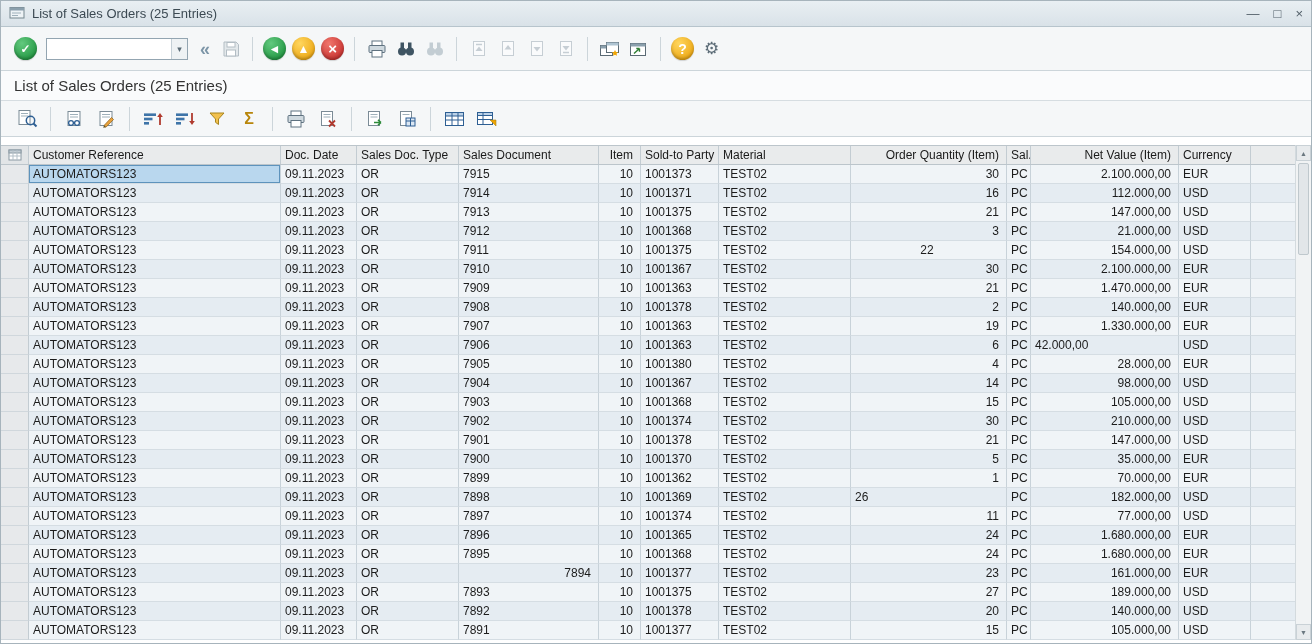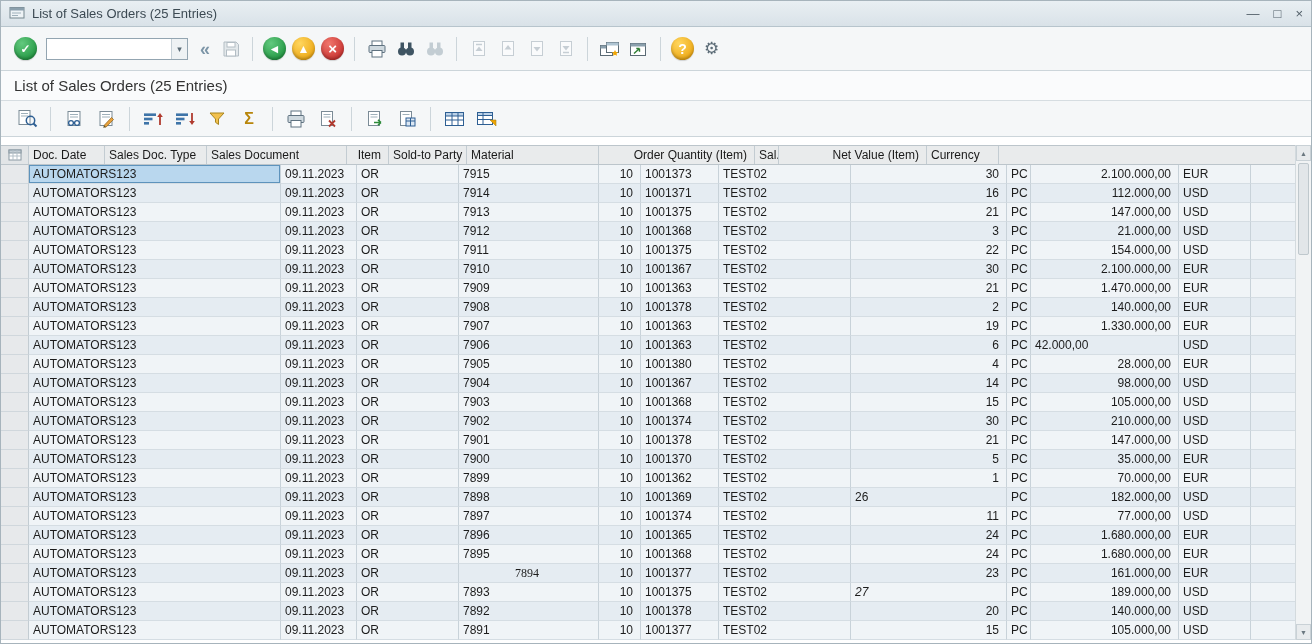--- a/index.html
+++ b/index.html
@@ -387,20 +387,21 @@
       <div class="hcell corner">
         <svg width="14" height="12" viewBox="0 0 14 12">
             <rect x="1" y="1" width="12" height="10" fill="#fff" stroke="#8a99a3"></rect>
             <rect x="1" y="1" width="12" height="3" fill="#c3cdd4" stroke="#8a99a3"></rect>
             <line x1="1" y1="7" x2="13" y2="7" stroke="#b3bfc7"></line>
             <line x1="5" y1="1" x2="5" y2="11" stroke="#b3bfc7"></line>
             <line x1="9" y1="1" x2="9" y2="11" stroke="#b3bfc7"></line>
           </svg>
       </div>
 
+    <div class="hcell" style="width: 252px; text-align: left;">Customer Reference</div>
         <div class="hcell" style="width: 76px; text-align: left;">Doc. Date</div>
         <div class="hcell" style="width: 102px; text-align: left;">Sales Doc. Type</div>
         <div class="hcell" style="width: 140px; text-align: left;">Sales Document</div>
         <div class="hcell" style="width: 42px; text-align: right;">Item</div>
         <div class="hcell" style="width: 78px; text-align: left;">Sold-to Party</div>
         <div class="hcell" style="width: 132px; text-align: left;">Material</div>
         <div class="hcell" style="width: 156px; text-align: right;">Order Quantity (Item)</div>
         <div class="hcell" style="width: 24px; text-align: left;">Sal..</div>
         <div class="hcell" style="width: 148px; text-align: right;">Net Value (Item)</div>
         <div class="hcell" style="width: 72px; text-align: left;">Currency</div>
@@ -470,21 +471,21 @@
         </div>
         <div class="grid-row row-even">
           <div class="sel-cell"></div>
           <div class="cell" style="width: 252px; text-align: left;">AUTOMATORS123</div>
           <div class="cell" style="width: 76px; text-align: left;">09.11.2023</div>
           <div class="cell" style="width: 102px; text-align: left;">OR</div>
           <div class="cell" style="width: 140px; text-align: left;">7911</div>
           <div class="cell" style="width: 42px; text-align: right;">10</div>
           <div class="cell" style="width: 78px; text-align: left;">1001375</div>
           <div class="cell" style="width: 132px; text-align: left;">TEST02</div>
-          <div class="cell" style="width: 156px; text-align: right;">22</div>
+          <div class="cell" style="width: 156px; text-align: center;">22</div>
           <div class="cell" style="width: 24px; text-align: left;">PC</div>
           <div class="cell" style="width: 148px; text-align: right;">154.000,00</div>
           <div class="cell" style="width: 72px; text-align: left;">USD</div>
           <div class="cell filler"></div>
         </div>
         <div class="grid-row row-odd">
           <div class="sel-cell"></div>
           <div class="cell" style="width: 252px; text-align: left;">AUTOMATORS123</div>
           <div class="cell" style="width: 76px; text-align: left;">09.11.2023</div>
           <div class="cell" style="width: 102px; text-align: left;">OR</div>
@@ -721,40 +722,40 @@
           <div class="cell" style="width: 24px; text-align: left;">PC</div>
           <div class="cell" style="width: 148px; text-align: right;">1.680.000,00</div>
           <div class="cell" style="width: 72px; text-align: left;">EUR</div>
           <div class="cell filler"></div>
         </div>
         <div class="grid-row row-odd">
           <div class="sel-cell"></div>
           <div class="cell" style="width: 252px; text-align: left;">AUTOMATORS123</div>
           <div class="cell" style="width: 76px; text-align: left;">09.11.2023</div>
           <div class="cell" style="width: 102px; text-align: left;">OR</div>
-          <div class="cell" style="width: 140px; text-align: center; font-family: Liberation Serif, serif;">7894</div>
+          <div class="cell" style="width: 140px; text-align: right;">7894</div>
           <div class="cell" style="width: 42px; text-align: right;">10</div>
           <div class="cell" style="width: 78px; text-align: left;">1001377</div>
           <div class="cell" style="width: 132px; text-align: left;">TEST02</div>
           <div class="cell" style="width: 156px; text-align: right;">23</div>
           <div class="cell" style="width: 24px; text-align: left;">PC</div>
           <div class="cell" style="width: 148px; text-align: right;">161.000,00</div>
           <div class="cell" style="width: 72px; text-align: left;">EUR</div>
           <div class="cell filler"></div>
         </div>
         <div class="grid-row row-even">
           <div class="sel-cell"></div>
           <div class="cell" style="width: 252px; text-align: left;">AUTOMATORS123</div>
           <div class="cell" style="width: 76px; text-align: left;">09.11.2023</div>
           <div class="cell" style="width: 102px; text-align: left;">OR</div>
           <div class="cell" style="width: 140px; text-align: left;">7893</div>
           <div class="cell" style="width: 42px; text-align: right;">10</div>
           <div class="cell" style="width: 78px; text-align: left;">1001375</div>
           <div class="cell" style="width: 132px; text-align: left;">TEST02</div>
-          <div class="cell" style="width: 156px;  font-style: italic;">27</div>
+          <div class="cell" style="width: 156px; text-align: right;">27</div>
           <div class="cell" style="width: 24px; text-align: left;">PC</div>
           <div class="cell" style="width: 148px; text-align: right;">189.000,00</div>
           <div class="cell" style="width: 72px; text-align: left;">USD</div>
           <div class="cell filler"></div>
         </div>
         <div class="grid-row row-odd">
           <div class="sel-cell"></div>
           <div class="cell" style="width: 252px; text-align: left;">AUTOMATORS123</div>
           <div class="cell" style="width: 76px; text-align: left;">09.11.2023</div>
           <div class="cell" style="width: 102px; text-align: left;">OR</div>

